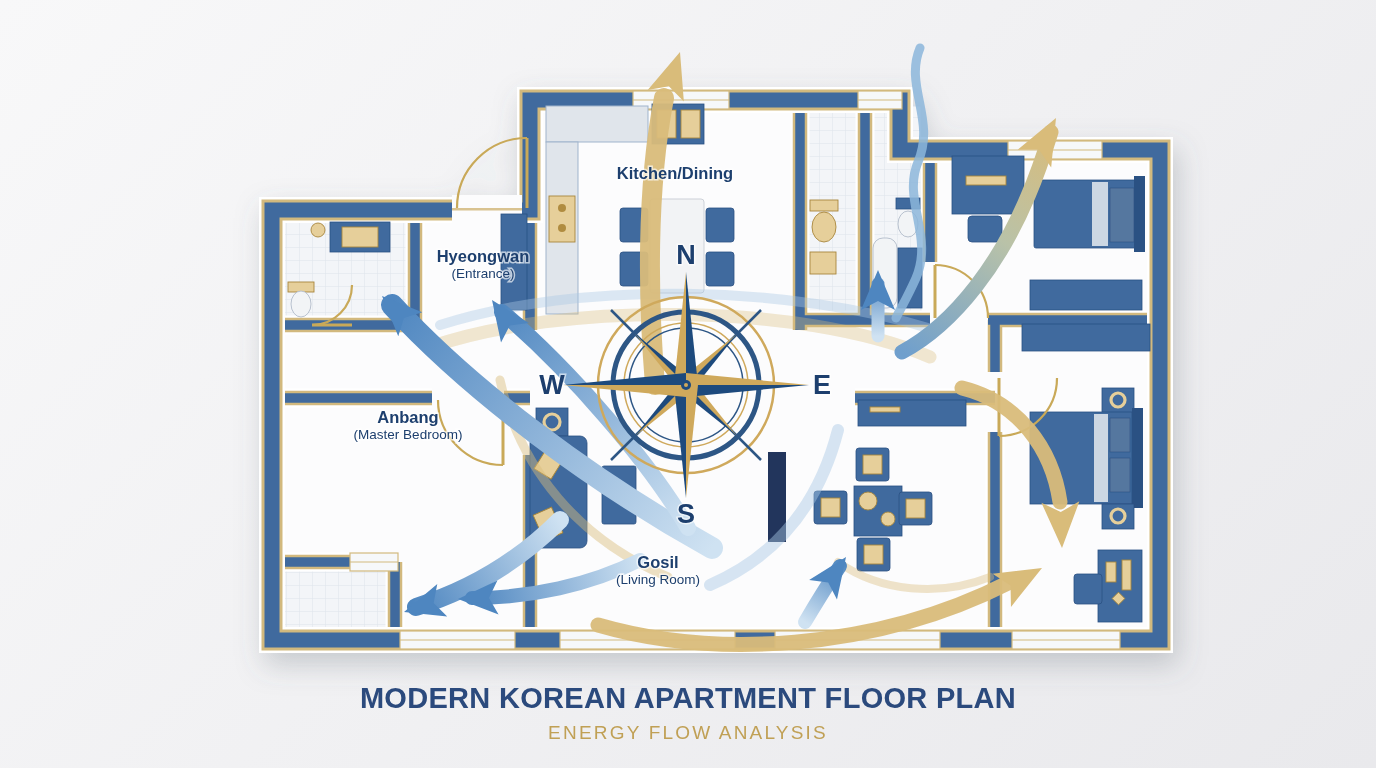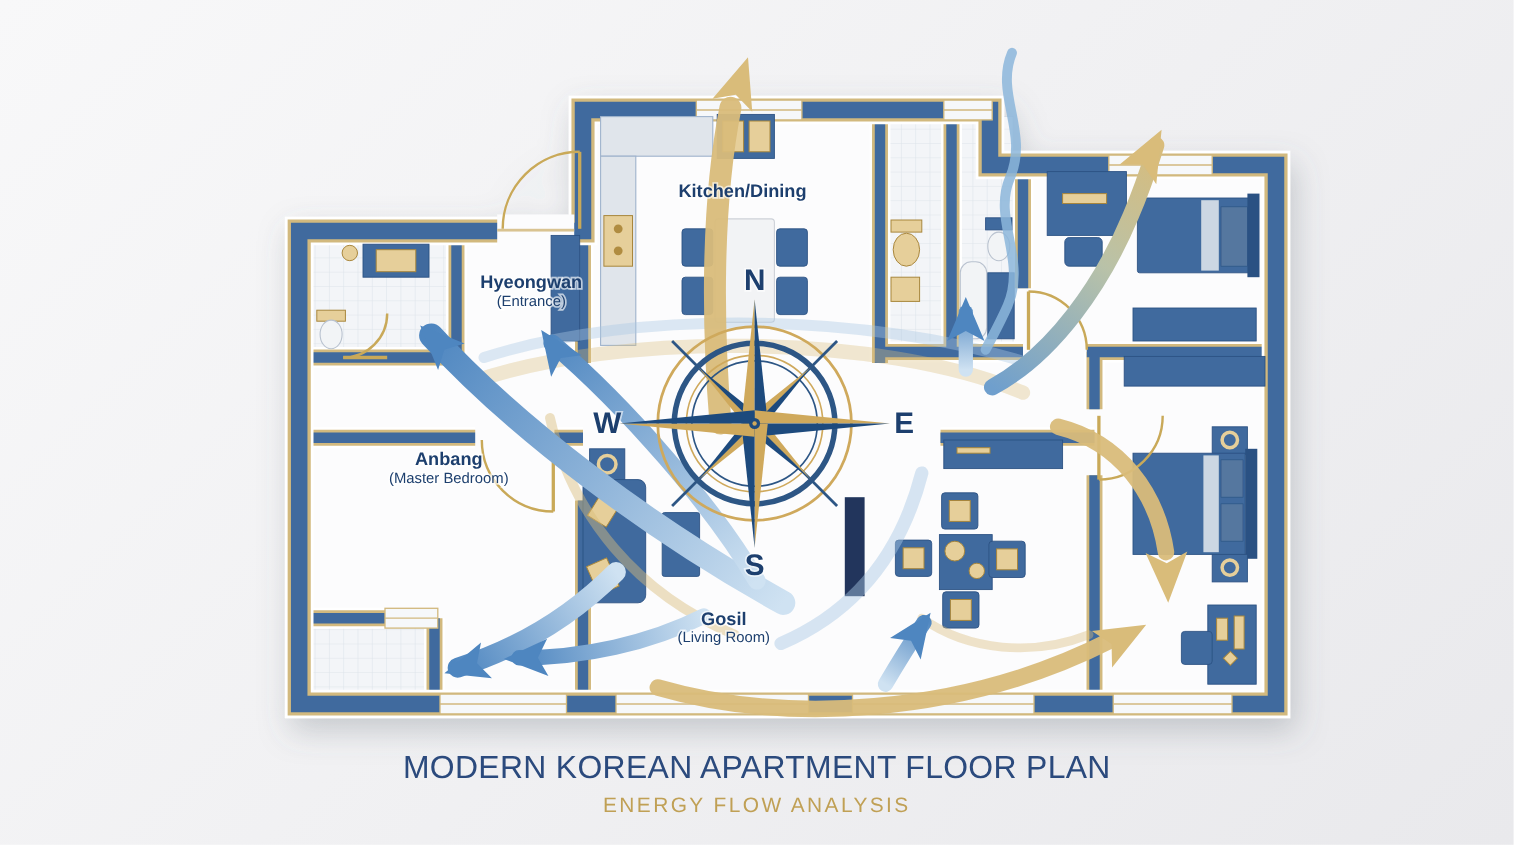--- a/index.html
+++ b/index.html
@@ -41,21 +41,21 @@
   .c-gold{fill:#cfa95c;}
   .c-ring-gold{fill:none;stroke:#cfa95c;}
   .c-ring-blue{fill:none;stroke:#2d5685;}
   .room-main{font-weight:700;font-size:16.5px;fill:var(--navy,#1d3f6e);text-anchor:middle;
     stroke:#ffffff;stroke-width:3px;paint-order:stroke;stroke-opacity:.65;}
   .room-sub{font-weight:500;font-size:13.5px;fill:var(--navy,#1d3f6e);text-anchor:middle;
     stroke:#ffffff;stroke-width:3px;paint-order:stroke;stroke-opacity:.65;}
   .compass-letter{font-weight:700;font-size:27px;fill:var(--navy,#1d3f6e);text-anchor:middle;
     stroke:#ffffff;stroke-width:3px;paint-order:stroke;stroke-opacity:.6;}
   .title-block{position:absolute;left:0;top:682px;width:1376px;text-align:center;}
-  .title{font-weight:400;font-size:29px;letter-spacing:.3px;color:var(--titleNavy,#2b4a7d);text-align:center;}
+  .title{font-weight:700;font-size:29px;letter-spacing:.3px;color:var(--titleNavy,#2b4a7d);text-align:center;}
   .subtitle{margin-top:7px;font-weight:500;font-size:19px;letter-spacing:2.2px;color:var(--subtitleGold,#c0a055);}
 </style>
 </head>
 <body>
 
 <div class="stage">
 <svg width="1376" height="768" viewBox="0 0 1376 768">
   <defs>
     <filter id="ds" x="-8%" y="-8%" width="116%" height="120%">
       <feDropShadow dx="5" dy="12" stdDeviation="14" flood-color="#5a6270" flood-opacity="0.28"></feDropShadow>

